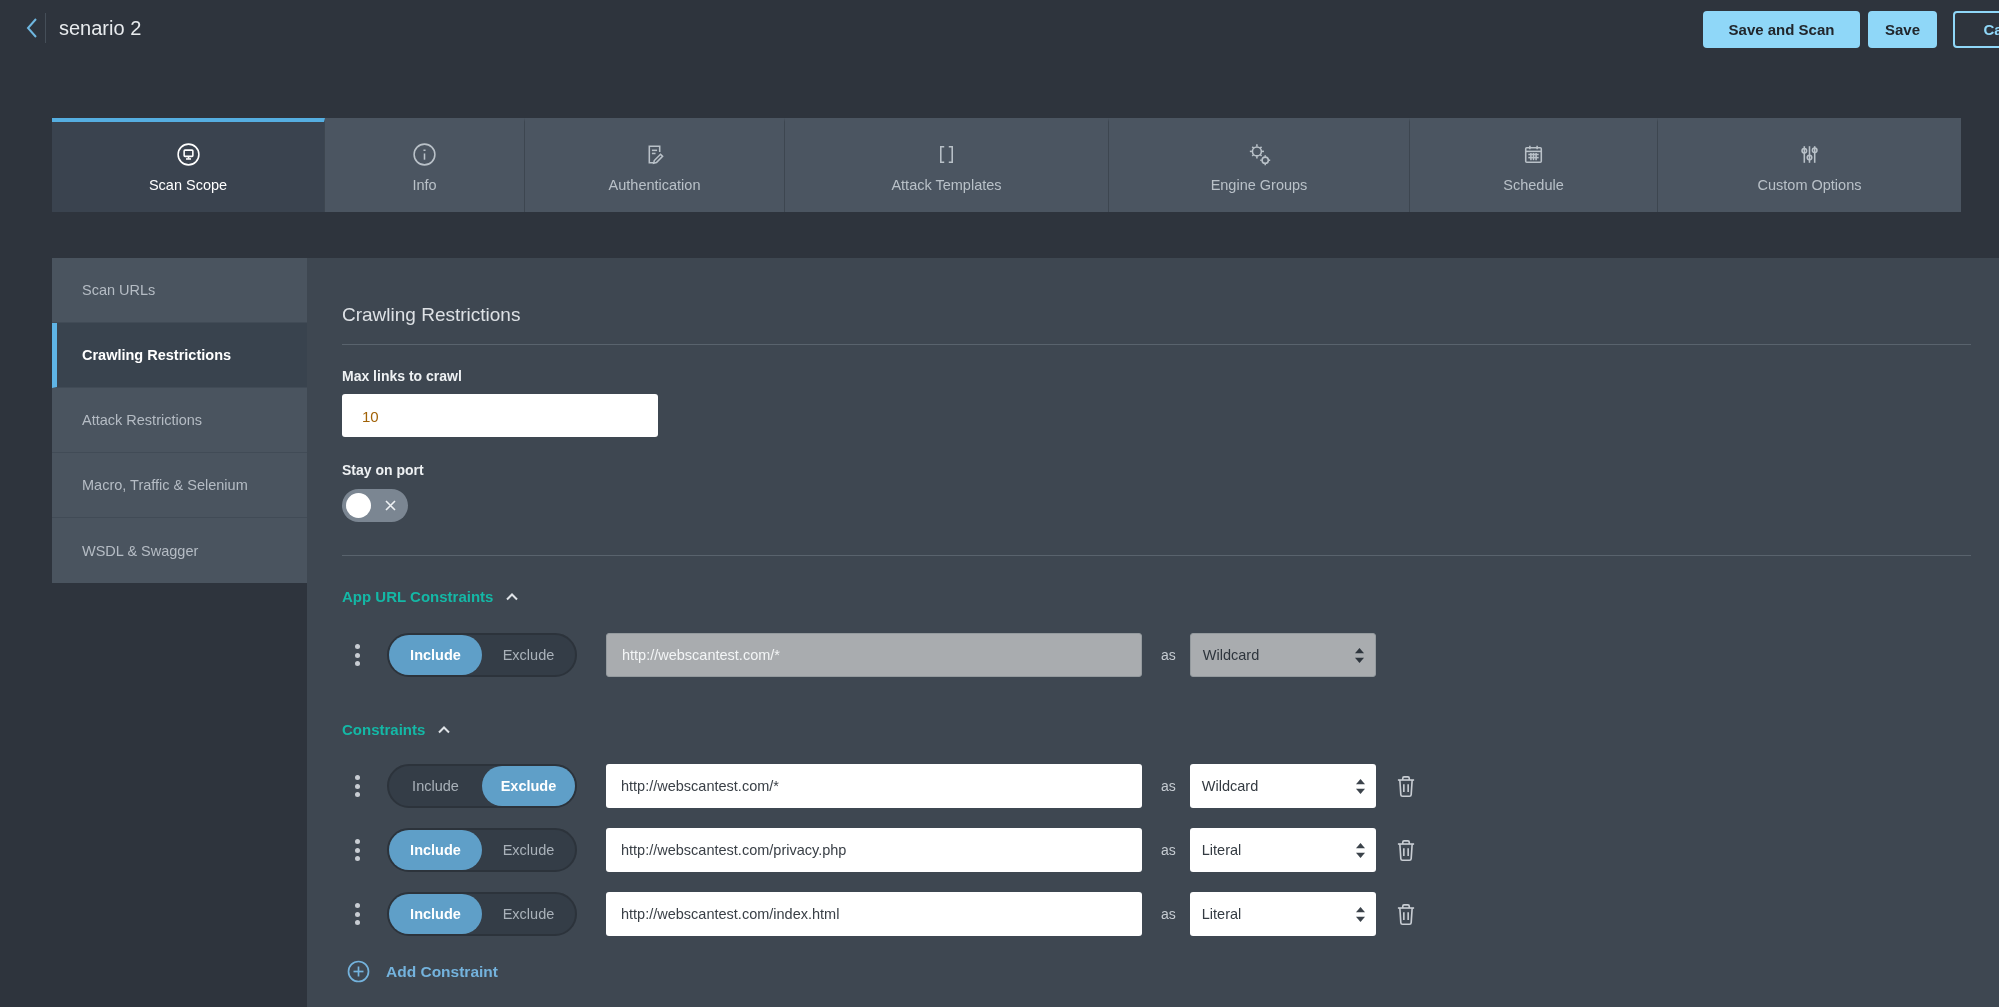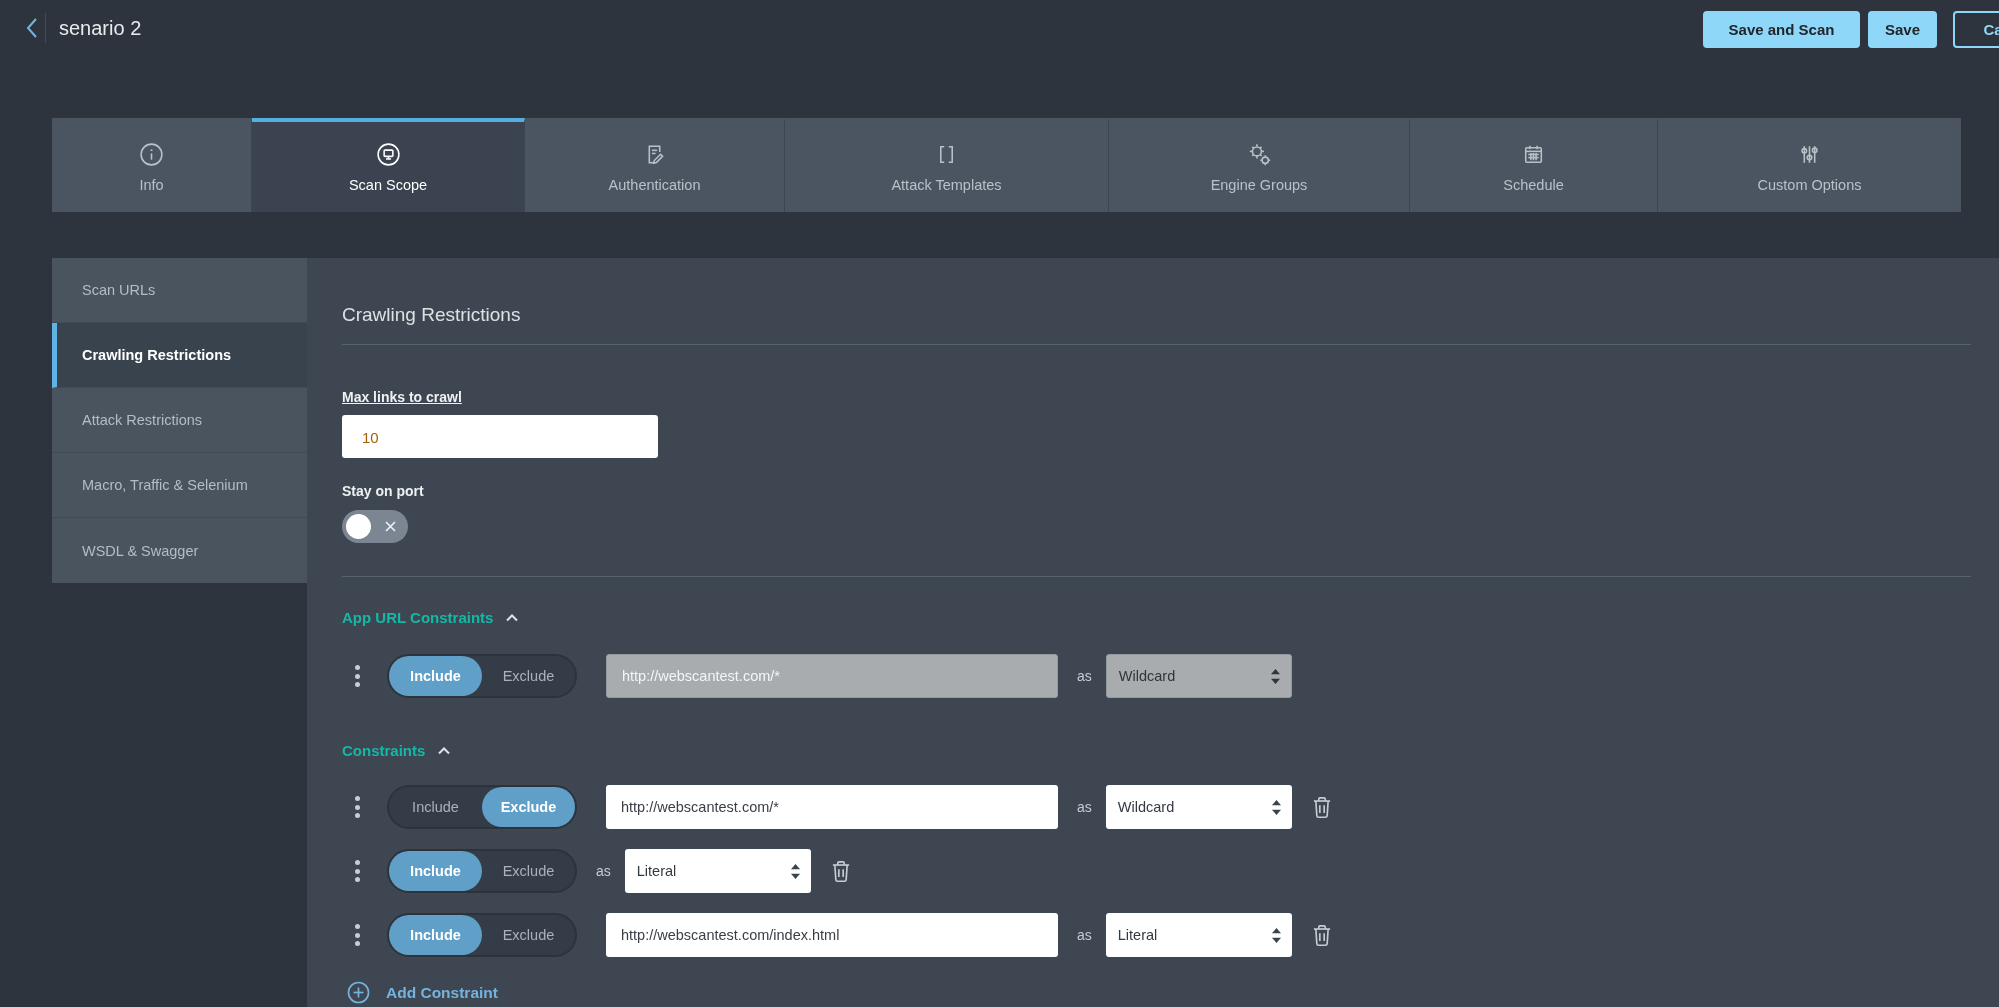--- a/index.html
+++ b/index.html
@@ -38,21 +38,21 @@
   .side-item { height:65px; display:flex; align-items:center; padding-left:30px; color:#b5bcc4;
                font-size:14.5px; border-bottom:1px solid #414b56; cursor:pointer;text-align:right; }
   .side-item:last-child { border-bottom:none; }
   .side-item.active { background:#39434e; color:#fff; font-weight:bold;
                       border-left:5px solid #5fb4e5; padding-left:25px; }
   .content { flex:1; background:#3e4751; padding:0 28px 0 35px; }
   .heading { font-size:19px; font-weight:400; color:#dde1e5; padding-top:46px; }
   .divider { border-bottom:1px solid #59636d; margin-top:18px; }
   .divider.d2 { margin-top:33px; }
   .field-label { font-weight:bold; font-size:14px; color:#eef1f3; }
-  .ml-label { margin-top:44px;text-decoration:underline; }
+  .ml-label { margin-top:23px; }
   .ml-input { margin-top:10px; width:316px; height:43px; border:none; border-radius:3px;
               font-size:15px; color:#a16207; padding:2px 0 0 20px; display:block; font-family:inherit; }
   .sop-label { margin-top:25px; }
   .toggle { margin-top:11px; width:66px; height:33px; border-radius:17px; background:#7b8692;
             position:relative; cursor:pointer; }
   .knob { position:absolute; left:4px; top:4px; width:25px; height:25px; border-radius:50%; background:#fff; }
   .toggle svg { position:absolute; right:11px; top:10px; }
   .sec-label { margin-top:32px; display:flex; align-items:center; gap:12px; font-weight:bold;
                font-size:15px; color:#14b8a6; }
   .sec-label svg { stroke:#dfe3e7; fill:none; cursor:pointer; }
@@ -60,21 +60,21 @@
   .crow { display:flex; align-items:center; margin-top:20px; padding-left:13px; height:44px; }
   .crow.first-app { margin-top:28px; }
   .crow.first-con { margin-top:26px; }
   .kebab { display:flex; flex-direction:column; gap:3.5px; margin-right:26px; cursor:pointer; width:6px; }
   .kebab i { width:5px; height:5px; border-radius:50%; background:#c8cdd3; }
   .pill { width:190px; height:44px; flex:none; background:#343d47; border:2px solid #2c333b;
           border-radius:22px; display:flex; cursor:pointer; }
   .popt { flex:1; display:flex; align-items:center; justify-content:center; font-size:14.5px;
           color:#a9b1b9; border-radius:20px; }
   .popt.sel { background:#5f9fc8; color:#fff; font-weight:bold; }
-  .url-input { margin-left:29px; width:452px; height:44px; flex:none; border:none; border-radius:3px;
+  .url-input { margin-left:29px; width:536px; height:44px; flex:none; border:none; border-radius:3px;
                background:#fff; color:#3a4047; font-size:14.5px; padding:0 15px; font-family:inherit; }
   .url-input.disabled { background:#a9acaf; color:#f3f5f6; border:1px solid #949a9e; }
   .as { margin:0 14px 0 19px; color:#c6ccd2; font-size:14px; }
   .select { width:186px; height:44px; flex:none; background:#fff; border-radius:3px; display:flex;
             align-items:center; padding:0 12px; color:#333a41; font-size:14.5px; cursor:pointer;
             position:relative; }
   .select svg { position:absolute; right:10px; fill:#3c434b; }
   .select.disabled { background:#a9acaf; color:#2e353d; border:1px solid #949a9e; }
   .select.disabled svg { fill:#2e353d; }
   .trash { margin-left:17px; width:26px; height:27px; stroke:#c8cdd3; fill:none; stroke-width:1.5; cursor:pointer; }
@@ -95,36 +95,36 @@
   <span class="hdr-divider"></span>
   <span class="page-title">senario 2</span>
   <div class="hdr-buttons">
     <button class="btn btn-save-scan">Save and Scan</button>
     <button class="btn btn-save">Save</button>
     <button class="btn btn-cancel">Cancel</button>
   </div>
 </div>
 
 <div class="tabbar">
-  <div class="tab" style="width:200px">
-    <svg class="ticon" viewBox="0 0 26 26">
-      <circle cx="13" cy="13" r="10"></circle>
-        <line x1="13" y1="12" x2="13" y2="18"></line>
-        <line x1="13" y1="8.2" x2="13" y2="9.6" stroke-width="2"></line>
-    </svg>
-    <span class="tab-label">Info</span>
-  </div>
   <div class="tab active" style="width:273px">
     <svg class="ticon" viewBox="0 0 26 26">
       <circle cx="13" cy="13" r="10"></circle>
         <rect x="8.8" y="8.8" width="8.4" height="6" rx="0.8"></rect>
       <line x1="13" y1="14.8" x2="13" y2="17"></line>
         <line x1="10.6" y1="17.3" x2="15.4" y2="17.3"></line>
     </svg>
     <span class="tab-label">Scan Scope</span>
+  </div>
+  <div class="tab" style="width:200px">
+    <svg class="ticon" viewBox="0 0 26 26">
+      <circle cx="13" cy="13" r="10"></circle>
+        <line x1="13" y1="12" x2="13" y2="18"></line>
+        <line x1="13" y1="8.2" x2="13" y2="9.6" stroke-width="2"></line>
+    </svg>
+    <span class="tab-label">Info</span>
   </div>
   <div class="tab" style="width:260px">
     <svg class="ticon" viewBox="0 0 26 26">
       <path d="M18 10.5 V5 H8 V21 H12.5"></path>
         <line x1="10.5" y1="9" x2="15.5" y2="9"></line>
         <line x1="10.5" y1="12" x2="14" y2="12"></line>
       <path d="M14.8 20.8 l6 -6 -2 -2 -6 6 -0.6 2.6 z"></path>
     </svg>
     <span class="tab-label">Authentication</span>
   </div>
@@ -285,20 +285,21 @@
     <div class="crow">
       <span class="kebab">
           <i></i>
           <i></i>
           <i></i>
         </span>
       <div class="pill">
         <span class="popt sel">Include</span>
         <span class="popt">Exclude</span>
       </div>
+      <input class="url-input" type="text" value="http://webscantest.com/privacy.php" style="">
       <span class="as">as</span>
       <div class="select">
         <span>Literal</span>
         <svg width="11" height="17" viewBox="0 0 11 17">
           <path d="M5.5 1 L10 6.3 H1 Z"></path>
             <path d="M5.5 16 L1 10.7 H10 Z"></path>
         </svg>
       </div>
       <svg class="trash" viewBox="0 0 24 25">
         <path d="M4.5 6.5 H19.5"></path>

